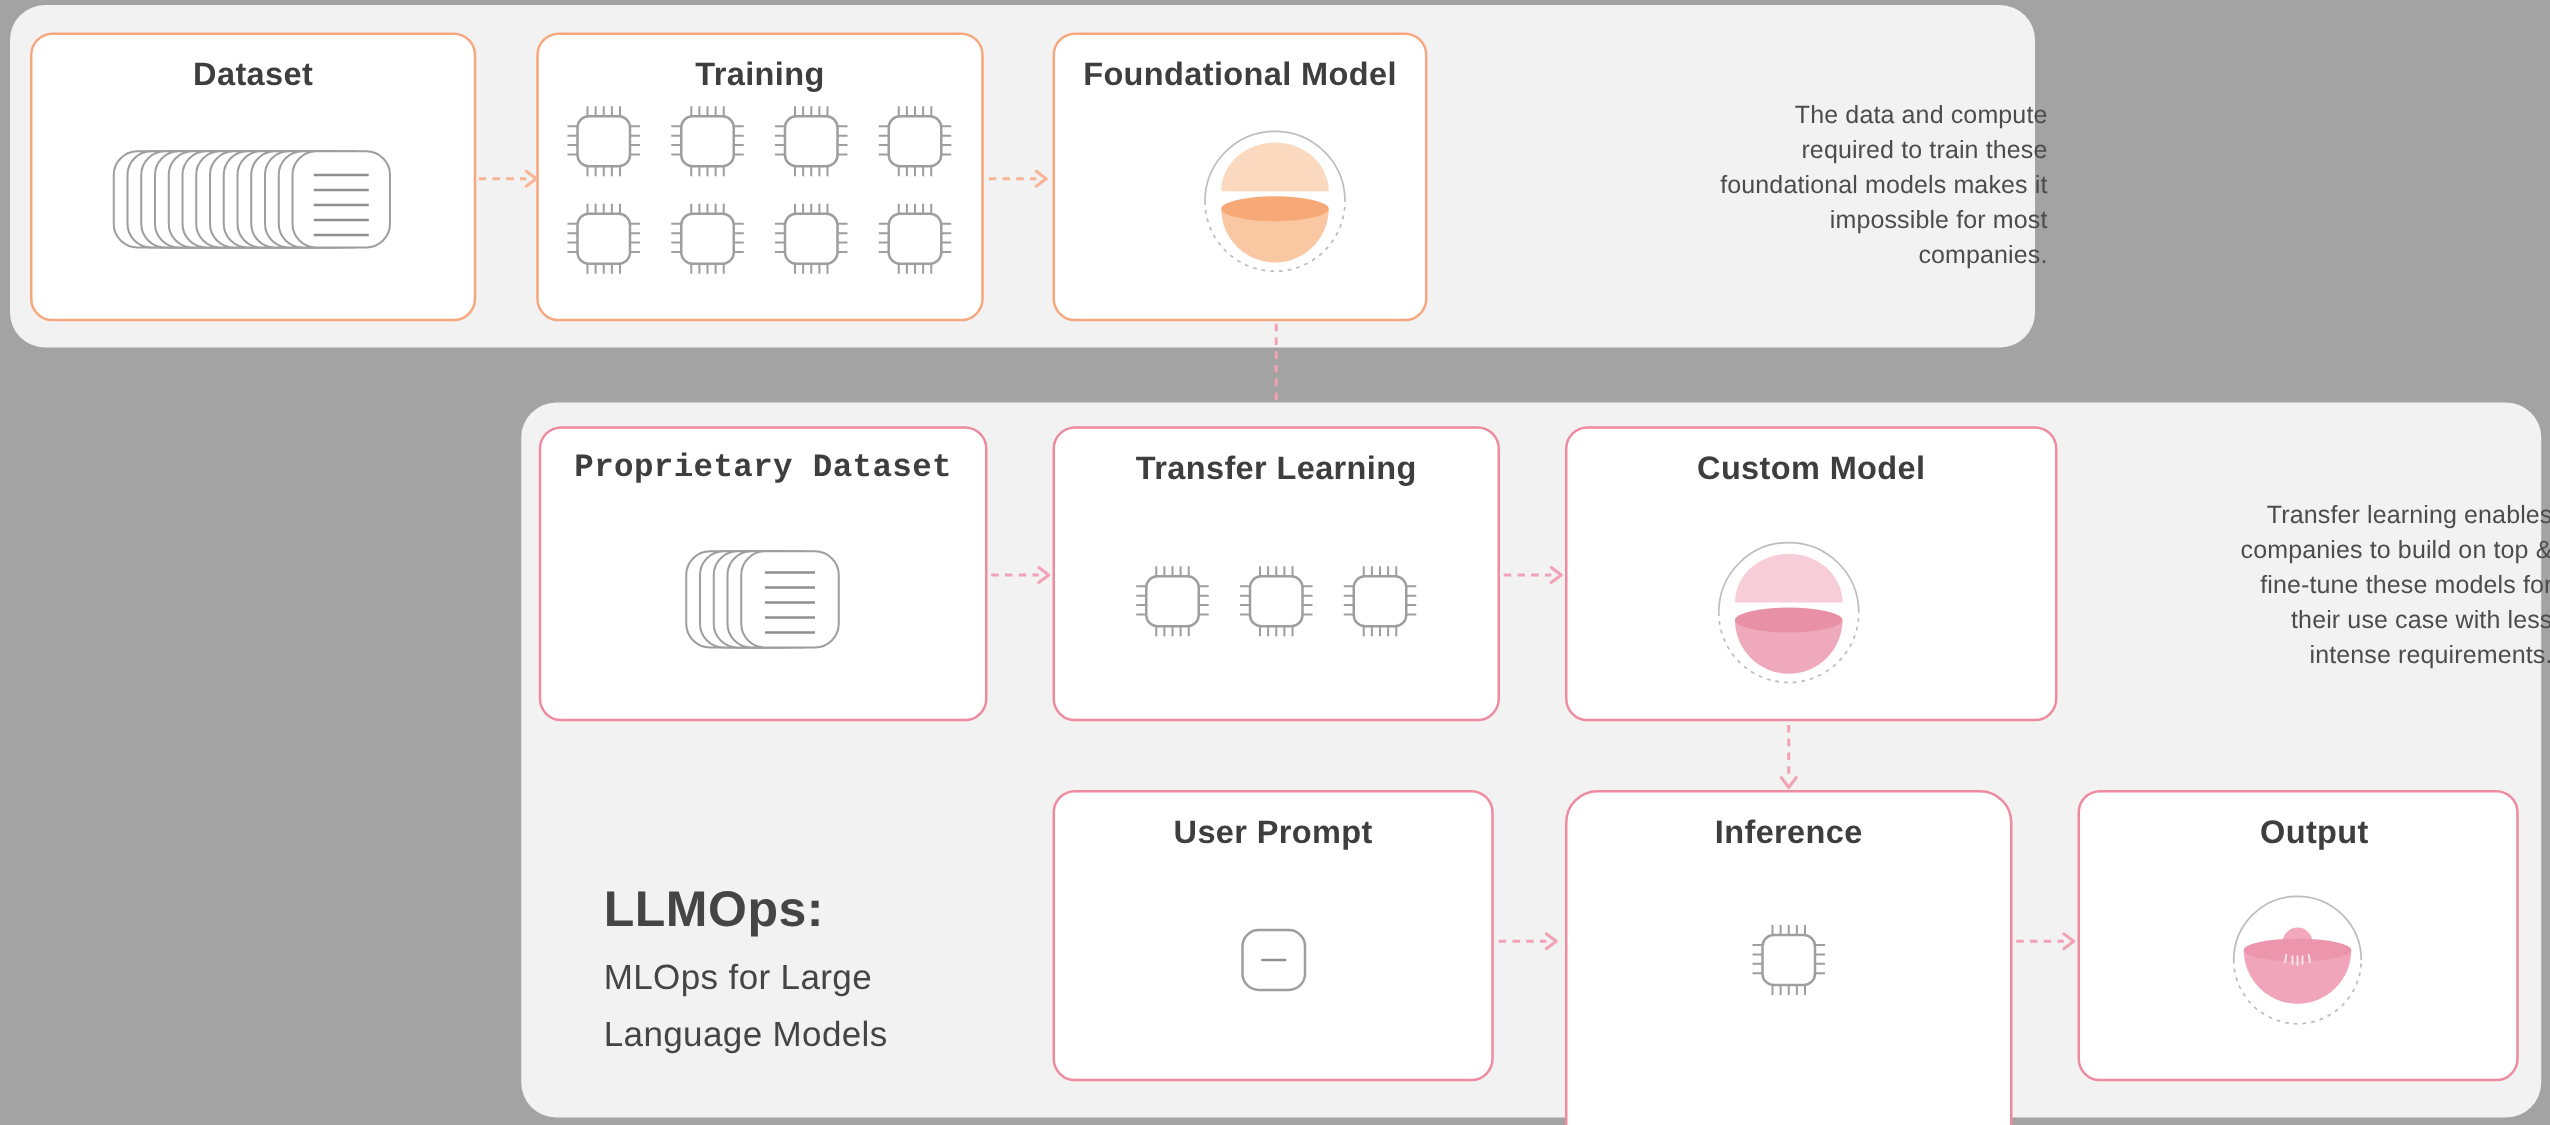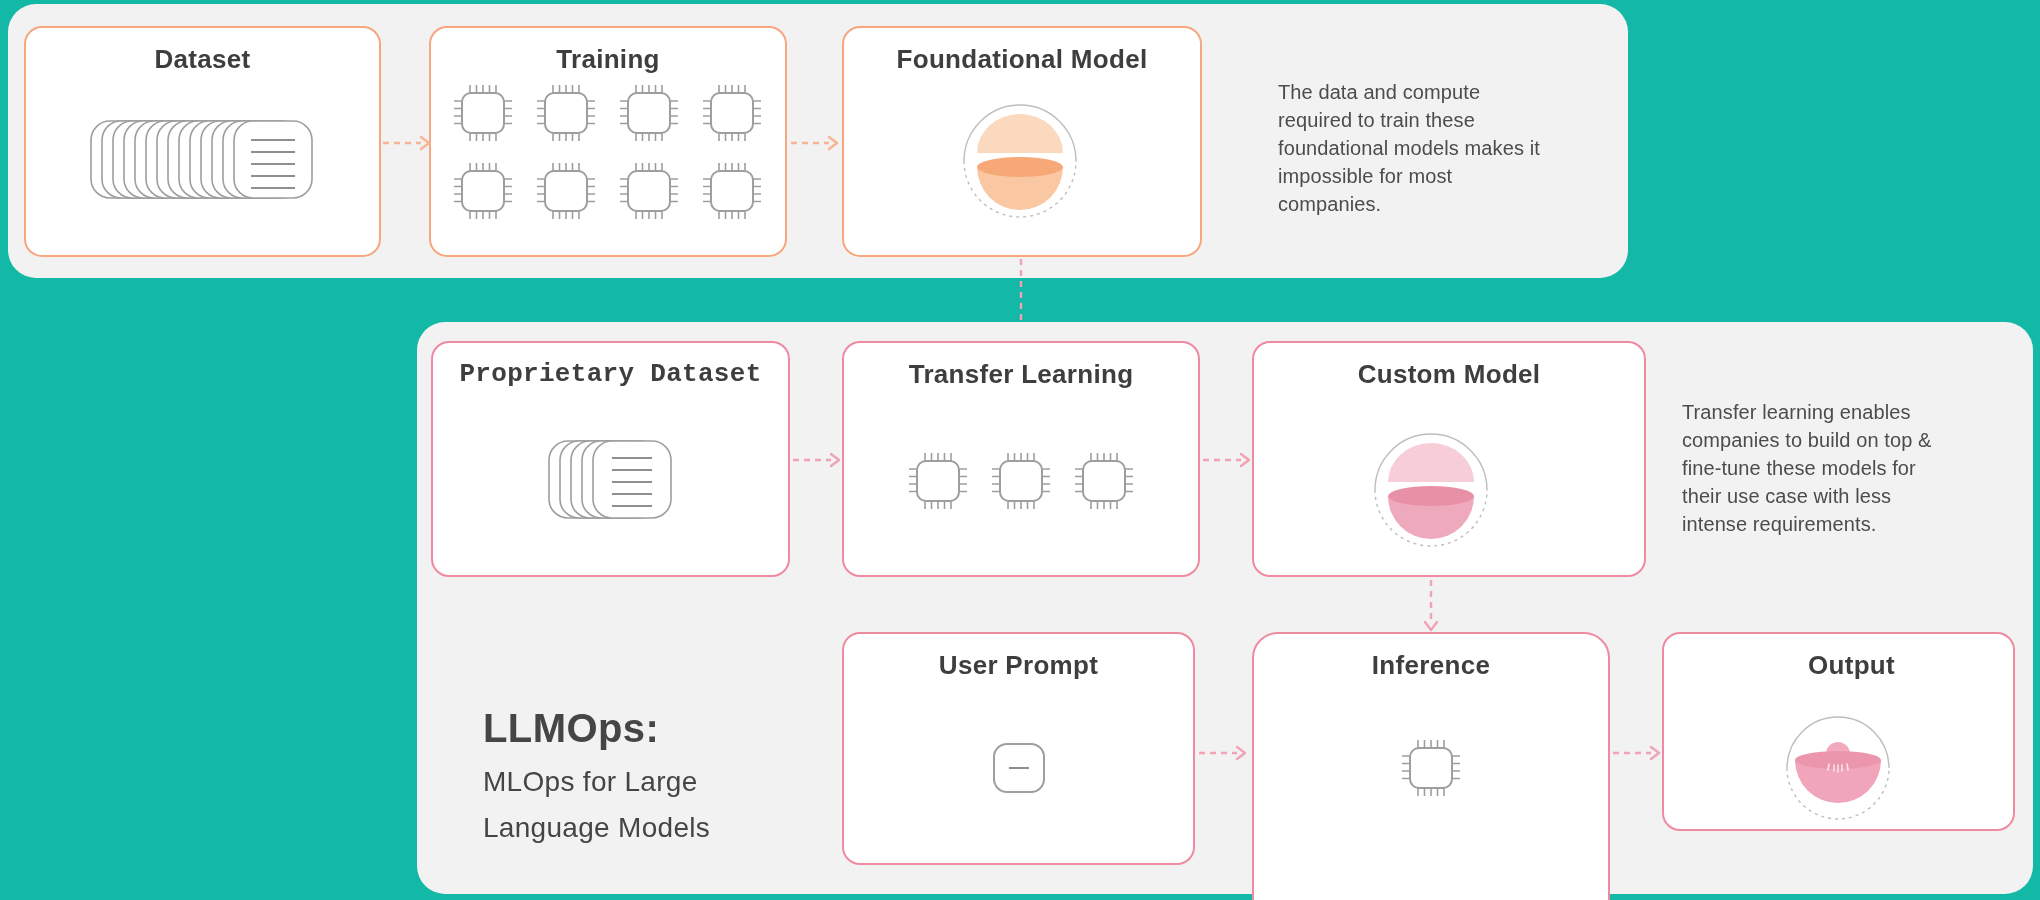--- a/index.html
+++ b/index.html
@@ -1,30 +1,30 @@
 <!DOCTYPE html>
 <html><head>
 <meta charset="utf-8">
 <style>
   html,body{margin:0;padding:0;background:#000;}
   #canvas{
-    position:relative;width:2040px;height:900px;background:#14b8a6;
+    position:relative;width:2040px;height:900px;background:#a3a3a3;
     font-family:"Liberation Sans", sans-serif;overflow:hidden;
   }
   .panel{position:absolute;background:#F2F2F2;border-radius:28px;}
   .node{position:absolute;background:#FFFFFF;border-radius:18px;box-sizing:border-box;}
   .node.orange{border:2px solid #F7A77E;}
   .node.pink{border:2px solid #EE8BA1;}
   .node-title{
     margin-top:16px;text-align:center;font-size:26px;font-weight:600;
     color:#3E3E3E;letter-spacing:.3px;
   }
   .note{
     position:absolute;font-size:20px;line-height:28px;font-weight:500;
-    color:#4C4C4C;white-space:pre-line;letter-spacing:.1px;
+    color:#4C4C4C;white-space:pre-line;letter-spacing:.1px;text-align:right;
   }
   .heading{position:absolute;color:#454545;margin-top:20px;}
   .heading .h1{font-size:40px;font-weight:700;letter-spacing:.4px;margin-bottom:8px;}
   .heading .h2{font-size:28px;font-weight:500;line-height:46px;letter-spacing:.3px;}
   .icon{position:absolute;}
   svg{display:block;overflow:visible;}
   .chip-body{fill:#fff;stroke:#9E9E9E;stroke-width:2;}
   .chip-pins{fill:none;stroke:#9E9E9E;stroke-width:1.6;}
   .card{fill:#fff;stroke:#9E9E9E;stroke-width:1.6;}
   .card-lines{fill:none;stroke:#8F8F8F;stroke-width:2;}
@@ -58,21 +58,21 @@
   <div class="panel" style="left:8px;top:4px;width:1620px;height:274px;"></div>
 
   <div class="node orange" style="left:24px;top:26px;width:357px;height:231px;">
     <div class="node-title">Dataset</div>
   </div>
 
   <div class="node orange" style="left:429px;top:26px;width:358px;height:231px;">
     <div class="node-title">Training</div>
   </div>
 
-  <div class="node orange" style="left:842px;top:26px;width:360px;height:231px;">
+  <div class="node orange" style="left:842px;top:26px;width:300px;height:231px;">
     <div class="node-title">Foundational Model</div>
   </div>
 
   <div class="icon" style="left:90px;top:120px;">
     <svg width="224" height="80" viewBox="0 0 224 80">
       <use href="#card" x="0"></use>
         <use href="#card" x="11"></use>
         <use href="#card" x="22"></use>
       <use href="#card" x="33"></use>
         <use href="#card" x="44"></use>
@@ -194,21 +194,21 @@
   </div>
 
   <div class="node pink" style="left:842px;top:632px;width:353px;height:233px;">
     <div class="node-title">User Prompt</div>
   </div>
 
   <div class="node pink" style="left:1252px;top:632px;width:358px;height:301px;border-radius:26px;">
     <div class="node-title">Inference</div>
   </div>
 
-  <div class="node pink" style="left:1662px;top:632px;width:353px;height:199px;padding-left:26px;">
+  <div class="node pink" style="left:1662px;top:632px;width:353px;height:233px;padding-left:26px;">
     <div class="node-title">Output</div>
   </div>
 
   <div class="icon" style="left:992px;top:742px;">
     <svg width="54" height="52" viewBox="0 0 54 52">
       <rect x="2" y="2" width="50" height="48" rx="13" fill="#fff" stroke="#9E9E9E" stroke-width="2"></rect>
       <line x1="17" y1="26" x2="37" y2="26" stroke="#8F8F8F" stroke-width="2"></line>
     </svg>
   </div>
 

